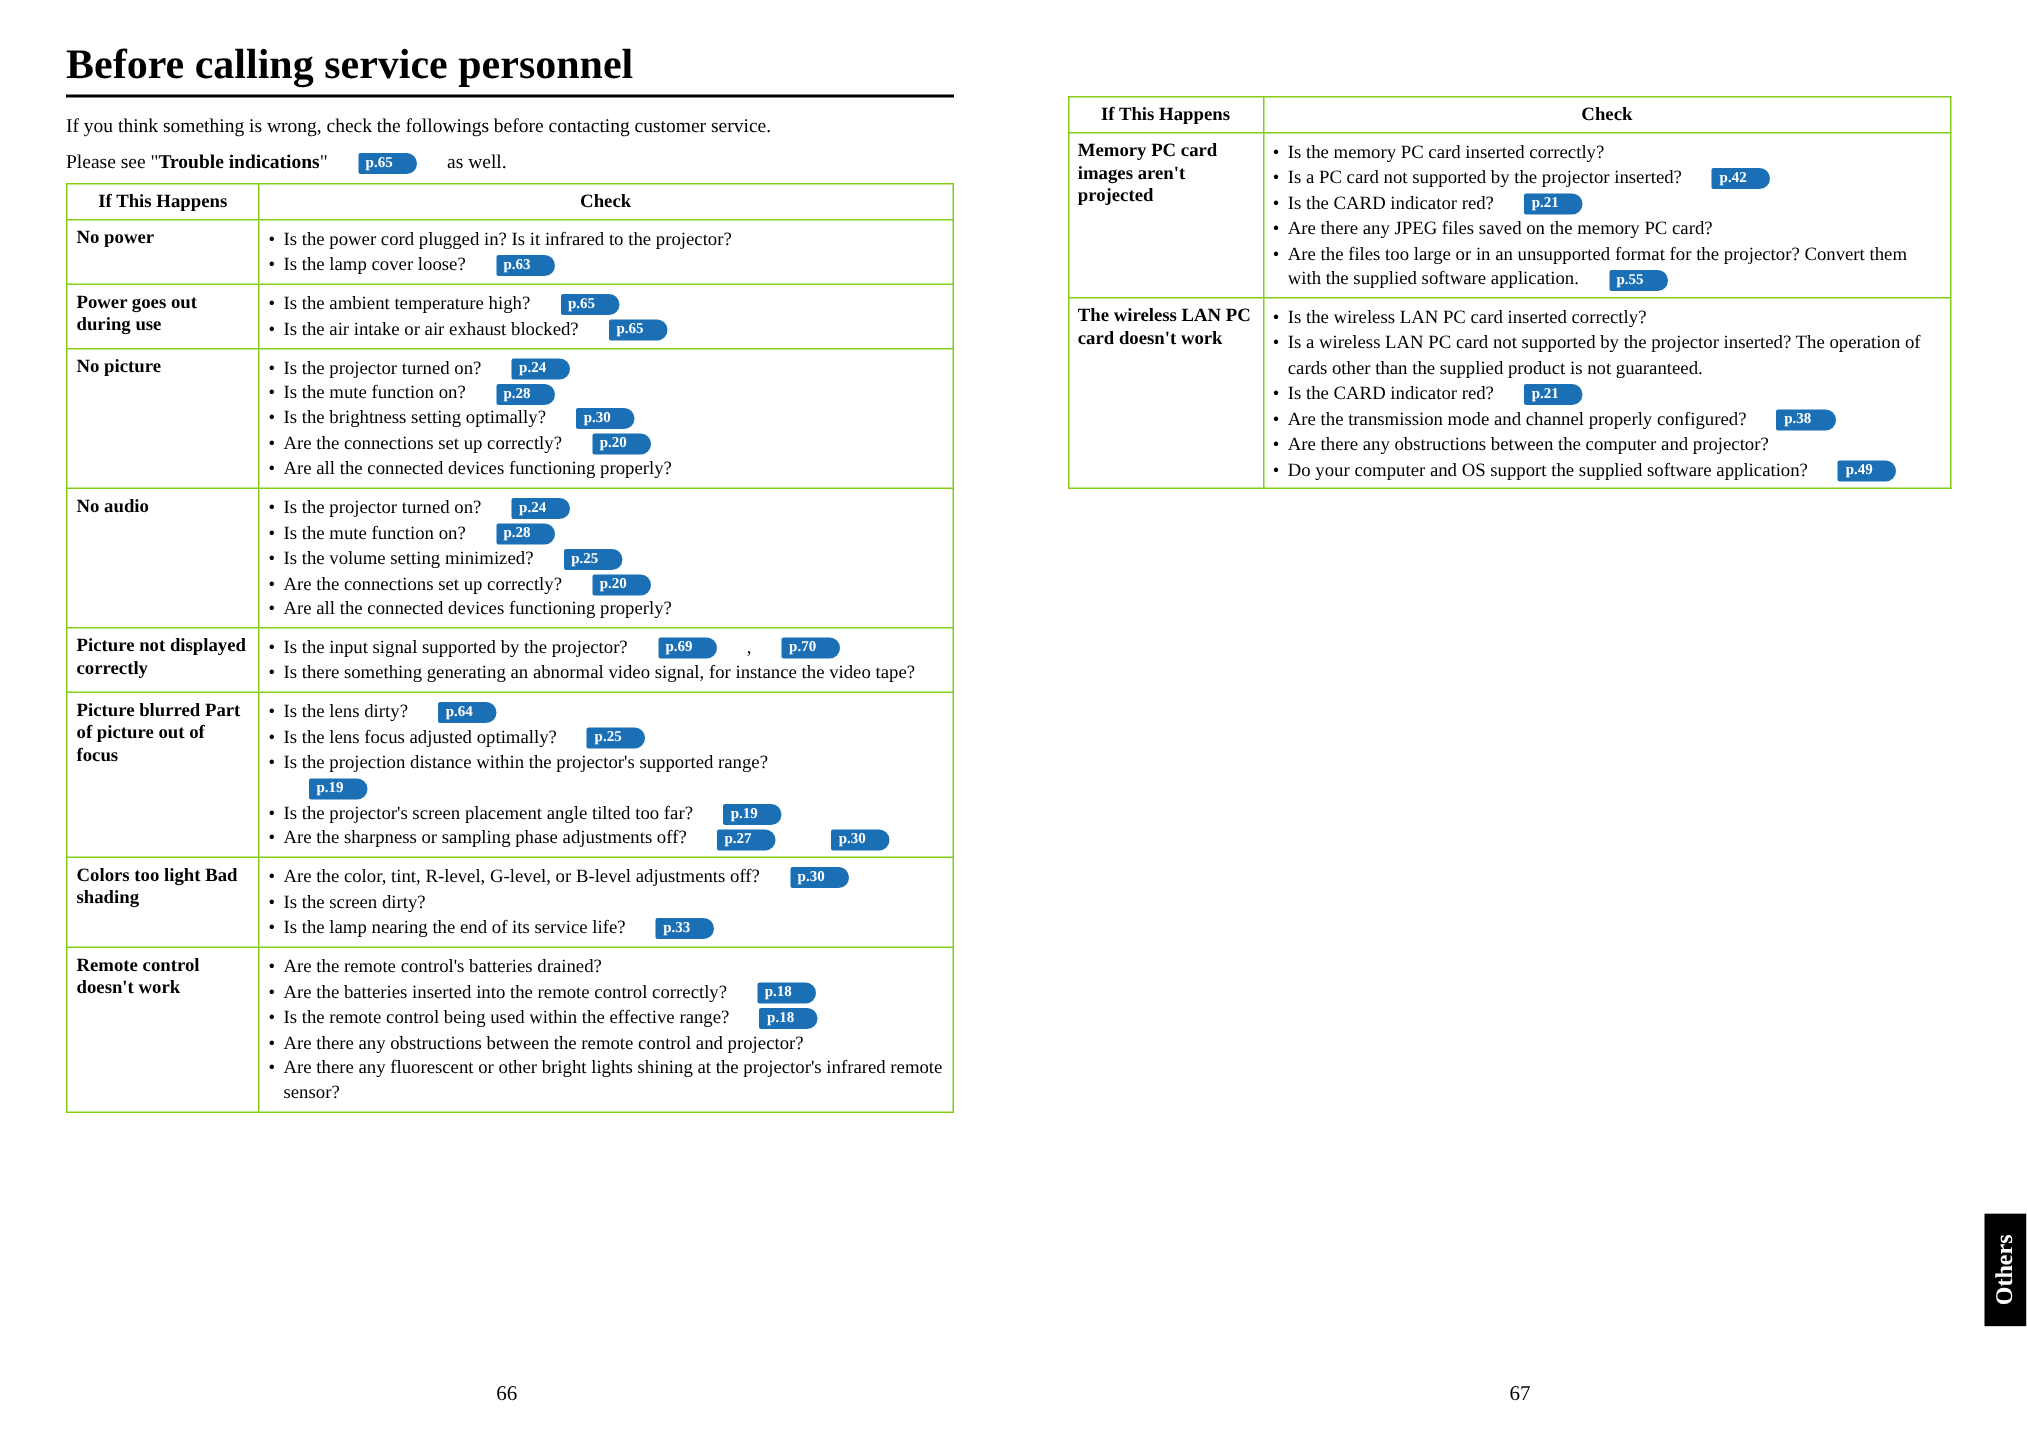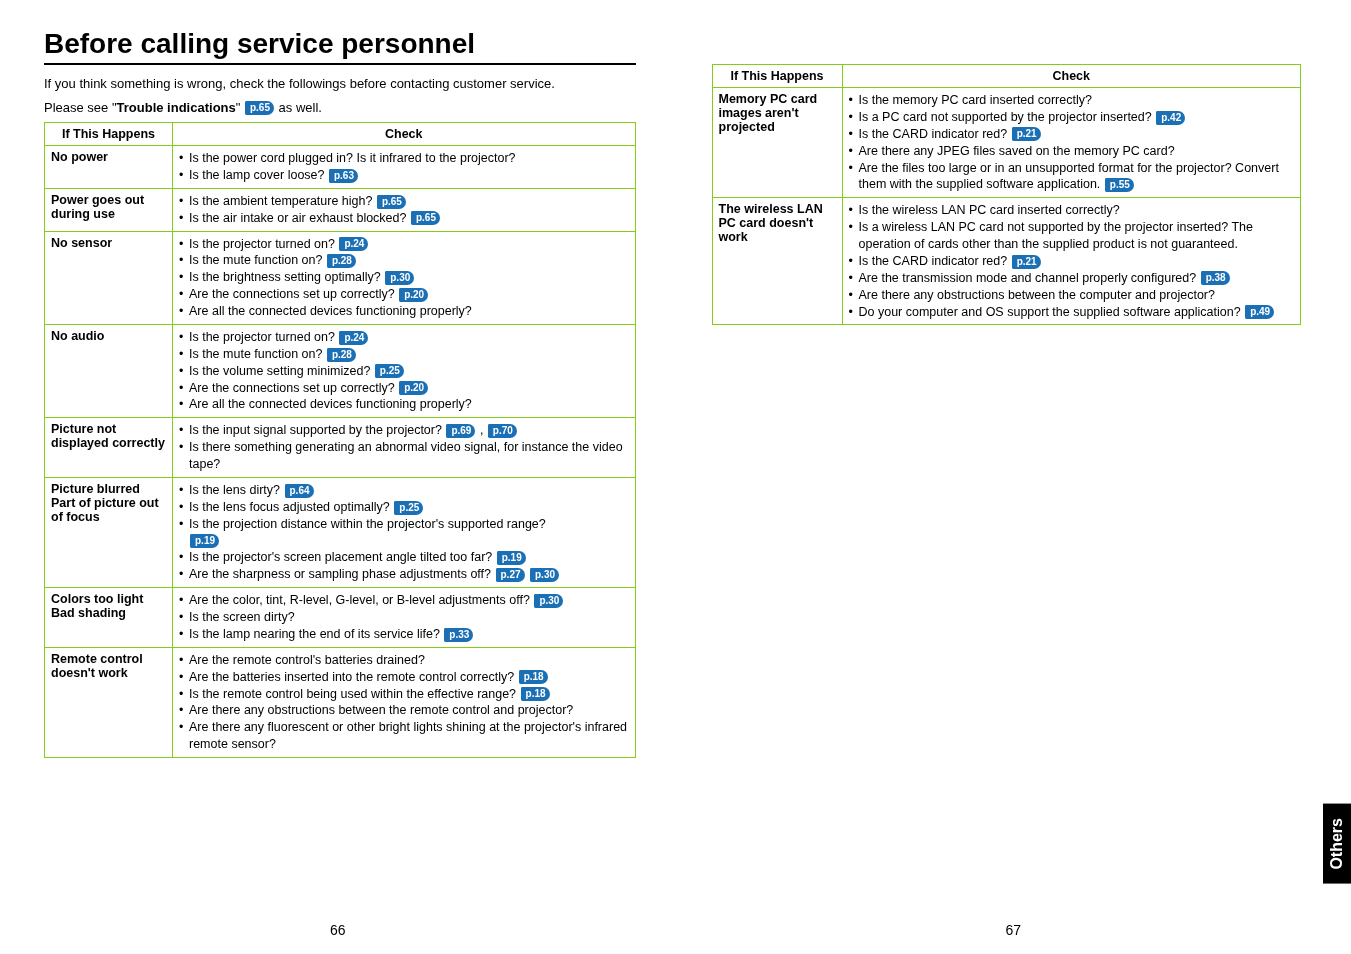--- a/index.html
+++ b/index.html
@@ -1,33 +1,33 @@
 <!DOCTYPE html>
 <html><head>
 <meta charset="utf-8">
 <style>
   * { box-sizing: border-box; margin: 0; padding: 0; }
   html, body { width: 1351px; height: 954px; background: #fff; font-family: Arial, Helvetica, sans-serif; color: #000; }
-  .pages { display: flex; width: 1351px; height: 954px; }
+  .pages { display: flex; width: 1351px; height: 954px; font-family: Liberation Serif, serif; }
   .page { width: 50%; padding: 28px 40px 20px 44px; position: relative; }
   .page-right { padding-left: 36px; padding-right: 50px; }
   h1 { font-size: 28px; font-weight: bold; border-bottom: 2px solid #000; padding-bottom: 3px; margin-bottom: 10px; }
   .intro { font-size: 13px; line-height: 1.35; margin-bottom: 6px; }
   .intro b { font-weight: bold; }
   .page-ref {
     display: inline-block;
     background: #1b6fb5;
     color: #fff;
     font-size: 10px;
     font-weight: bold;
-    padding: 1px 4px 1px 5px;
+    padding: 1px 16px 1px 5px;
     border-radius: 2px 10px 10px 2px;
     line-height: 1.2;
     vertical-align: middle;
-    margin: 0 1px;
+    margin: 0 17px;
   }
   table.ts { border-collapse: collapse; width: 100%; table-layout: fixed; }
   table.ts th, table.ts td { border: 1px solid #84cc16; padding: 4px 6px; font-size: 12.5px; vertical-align: top; }
   table.ts th { text-align: center; font-weight: bold; }
   table.ts col.c1 { width: 128px; }
   table.ts td.issue { font-weight: bold; }
   ul.checks { list-style: none; padding: 0; margin: 0; }
   ul.checks li { position: relative; padding-left: 10px; line-height: 1.35; }
   ul.checks li::before { content: "•"; position: absolute; left: 0; top: 0; }
   .page-num { position: absolute; bottom: 16px; left: 0; right: 0; text-align: center; font-size: 14px; }
@@ -80,21 +80,21 @@
           <tr>
             <td class="issue">Power goes out during use</td>
             <td>
               <ul class="checks">
                 <li><span>Is the ambient temperature high? </span><span class="page-ref">p.65</span></li>
                 <li><span>Is the air intake or air exhaust blocked? </span><span class="page-ref">p.65</span></li>
               </ul>
             </td>
           </tr>
           <tr>
-            <td class="issue">No sensor</td>
+            <td class="issue">No picture</td>
             <td>
               <ul class="checks">
                 <li><span>Is the projector turned on? </span><span class="page-ref">p.24</span></li>
                 <li><span>Is the mute function on? </span><span class="page-ref">p.28</span></li>
                 <li><span>Is the brightness setting optimally? </span><span class="page-ref">p.30</span></li>
                 <li><span>Are the connections set up correctly? </span><span class="page-ref">p.20</span></li>
                 <li><span>Are all the connected devices functioning properly?</span></li>
               </ul>
             </td>
           </tr>

